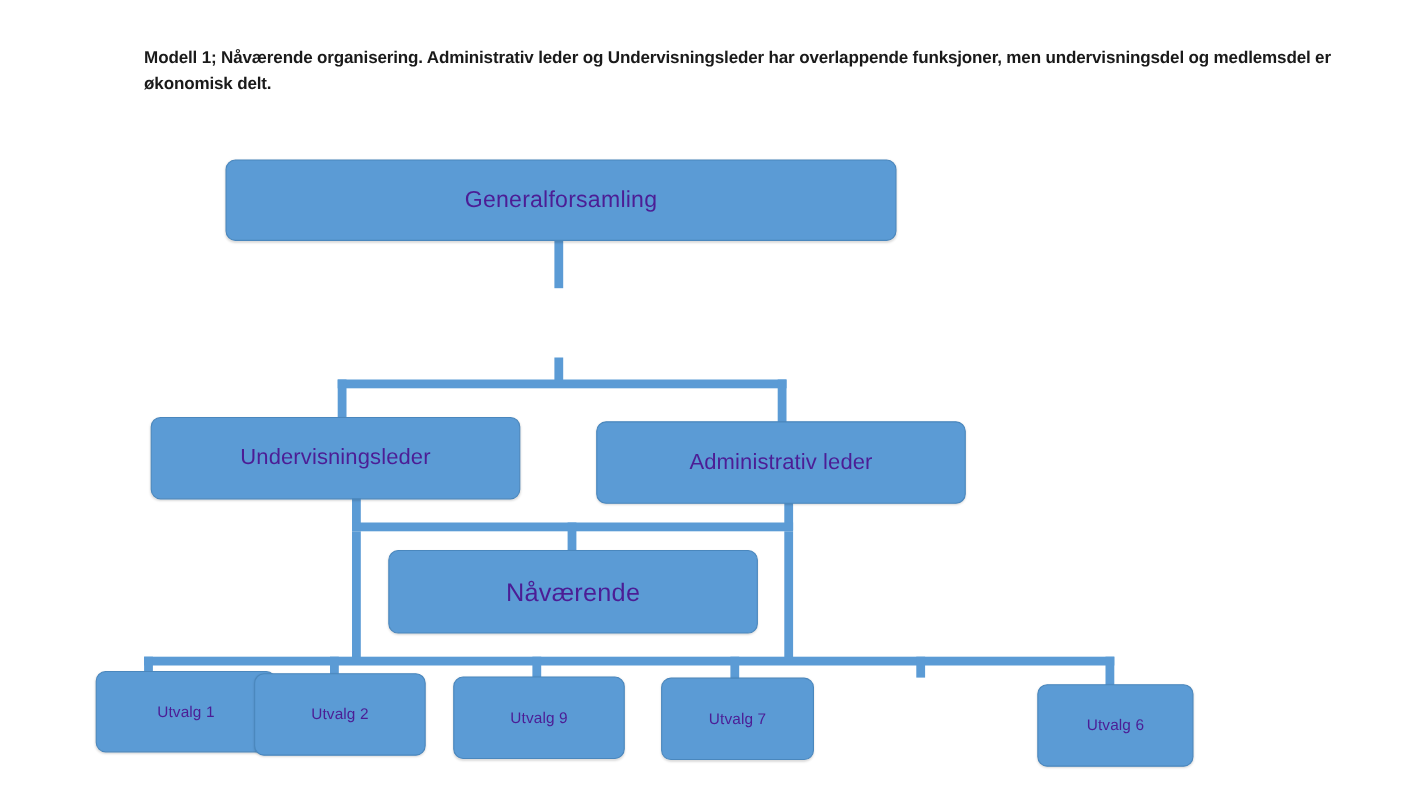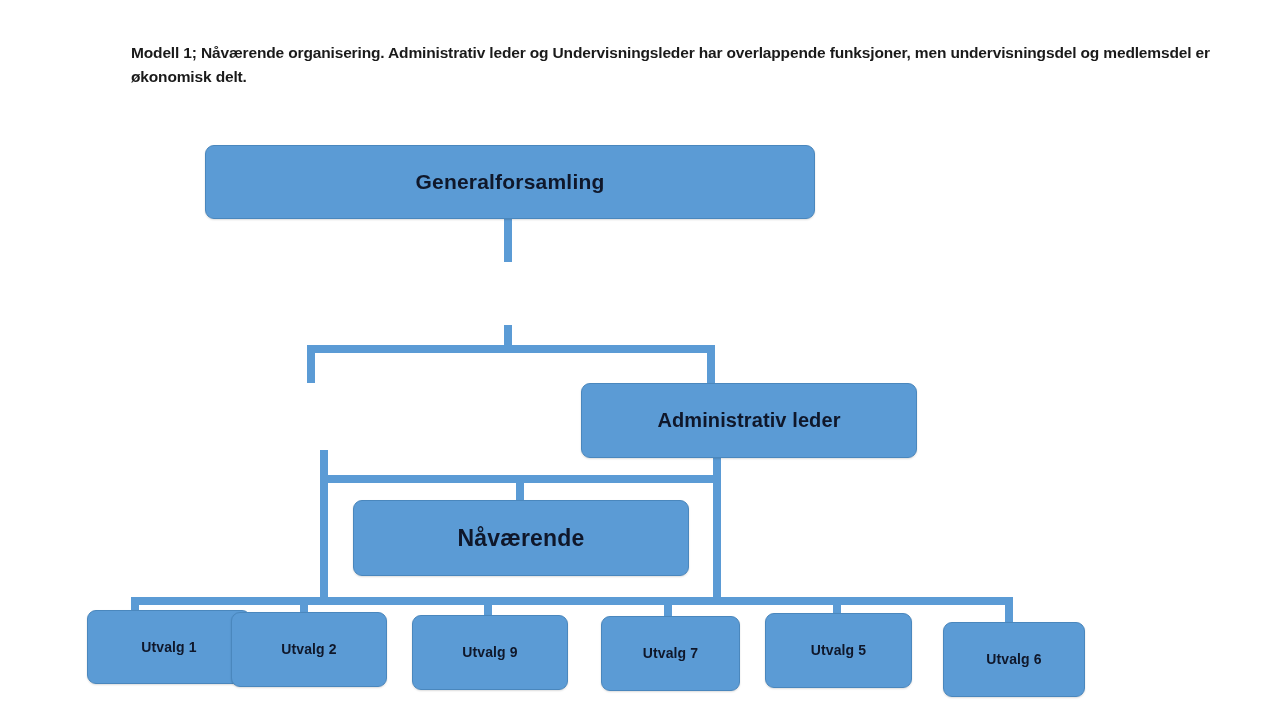--- a/index.html
+++ b/index.html
@@ -52,22 +52,22 @@
   .node {
     position: absolute;
     background: #5B9BD5;
     border: 1px solid #4a87bd;
     border-radius: 9px;
     box-sizing: border-box;
     display: flex;
     align-items: center;
     justify-content: center;
     text-align: center;
-    color: #0f172a;
-    font-weight: bold;
+    color: #4c1d95;
+    font-weight: normal;
     font-family: "Liberation Sans", sans-serif;
     box-shadow: 0 1px 2px rgba(0,0,0,0.14);
   }
 
   .node-label {
     display: block;
     padding: 0 6px;
     line-height: 1.15;
   }
 
@@ -108,22 +108,25 @@
     <rect x="664" y="597" width="8" height="22" fill="#5B9BD5"></rect>
     <rect x="833" y="597" width="8" height="19" fill="#5B9BD5"></rect>
     <rect x="1005" y="597" width="8" height="26" fill="#5B9BD5"></rect>
   </svg>
 
   <div class="node lvl1" style="left:205px; top:145px; width:610px; height:74px;">
     <span class="node-label">Generalforsamling</span>
   </div>
 
 
+  <div class="node lvl3" style="left:137px; top:379px; width:336px; height:75px;">
+    <span class="node-label">Undervisningsleder</span>
+  </div>
 
-  <div class="node lvl3" style="left:581px; top:383px; width:336px; height:75px;">
+  <div class="node lvl3" style="left:542px; top:383px; width:336px; height:75px;">
     <span class="node-label">Administrativ leder</span>
   </div>
 
   <div class="node lvl4" style="left:353px; top:500px; width:336px; height:76px;">
     <span class="node-label">Nåværende</span>
   </div>
 
   <div class="node lvl5" style="left:42px; top:610px; width:164px; height:74px;margin-left:45px;">
     <span class="node-label">Utvalg 1</span>
   </div>
@@ -133,21 +136,18 @@
   </div>
 
   <div class="node lvl5" style="left:412px; top:615px; width:156px; height:75px;">
     <span class="node-label">Utvalg 9</span>
   </div>
 
   <div class="node lvl5" style="left:601px; top:616px; width:139px; height:75px;">
     <span class="node-label">Utvalg 7</span>
   </div>
 
-  <div class="node lvl5" style="left:765px; top:613px; width:147px; height:75px;">
-    <span class="node-label">Utvalg 5</span>
-  </div>
 
   <div class="node lvl5" style="left:943px; top:622px; width:142px; height:75px;">
     <span class="node-label">Utvalg 6</span>
   </div>
 
 </div>
 
 </body></html>

